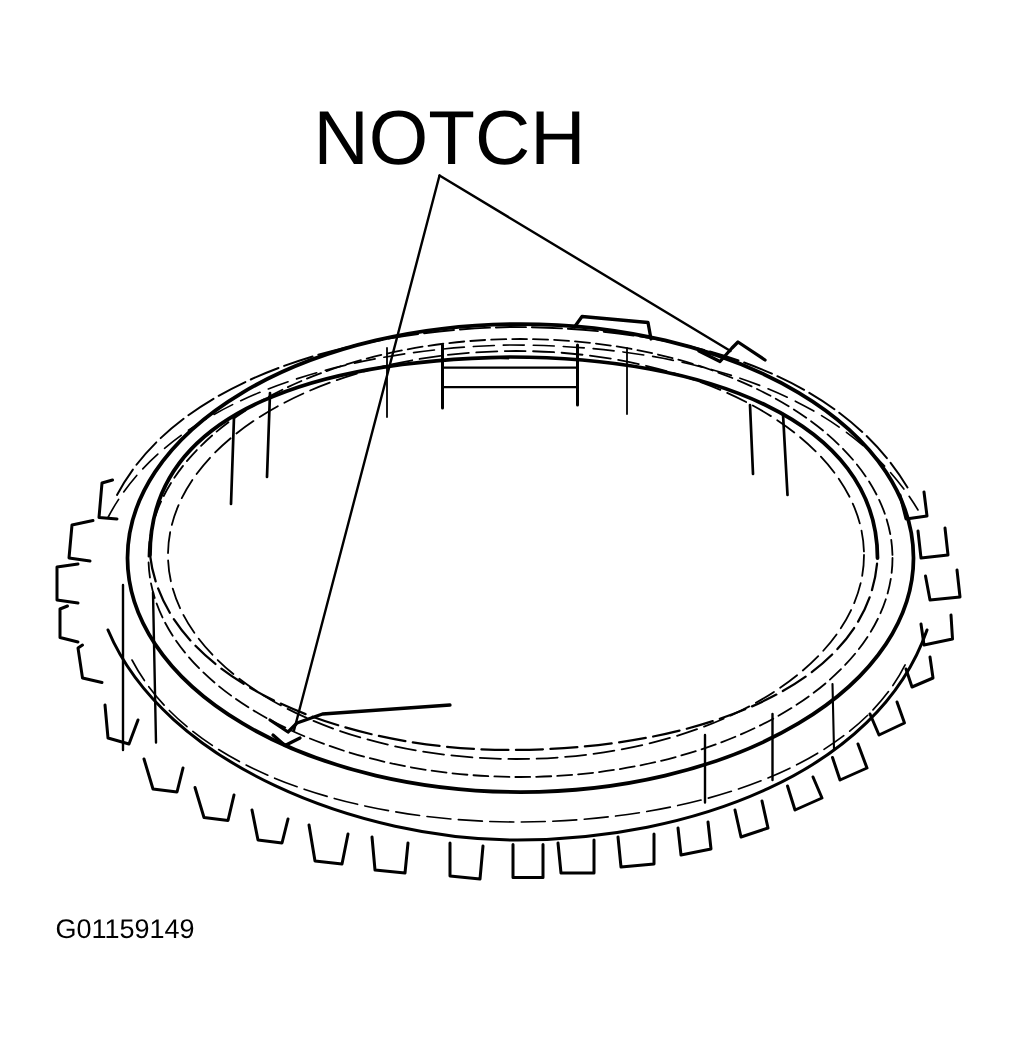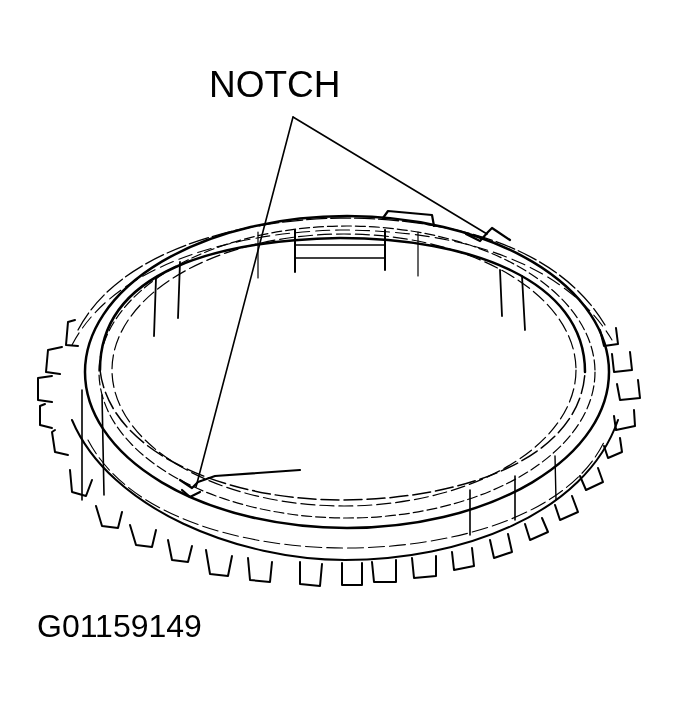--- a/index.html
+++ b/index.html
@@ -1,18 +1,18 @@
 <!DOCTYPE html>
 <html><head>
   <meta charset="utf-8">
   <style>
     html, body { margin: 0; padding: 0; background: #ffffff; }
     body { width: 679px; height: 706px; position: relative; overflow: hidden; font-family: "Liberation Sans", sans-serif; }
-    .label-notch { position: absolute; left: 209px; top: 66px; font-size: 37px; color: #000; letter-spacing: 0px; line-height: 1; }
-    .label-id { position: absolute; left: 37px; top: 610px; font-size: 32px; color: #000; line-height: 1; }
+    .label-notch { position: absolute; left: 209px; top: 66px; font-size: 51px; color: #000; letter-spacing: 0px; line-height: 1; }
+    .label-id { position: absolute; left: 37px; top: 610px; font-size: 18px; color: #000; line-height: 1; }
     svg { position: absolute; left: 0; top: 0; }
   </style>
 </head>
 <body>
 
 <div class="label-notch">NOTCH</div>
 <div class="label-id">G01159149</div>
 
 <svg width="679" height="706" viewBox="0 0 679 706" xmlns="http://www.w3.org/2000/svg" fill="none" stroke="#000" stroke-linecap="round" stroke-linejoin="round">
 

